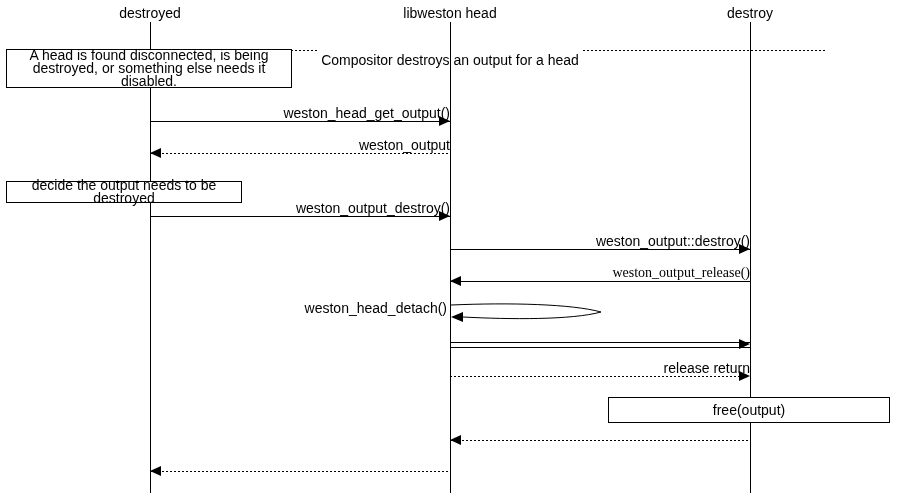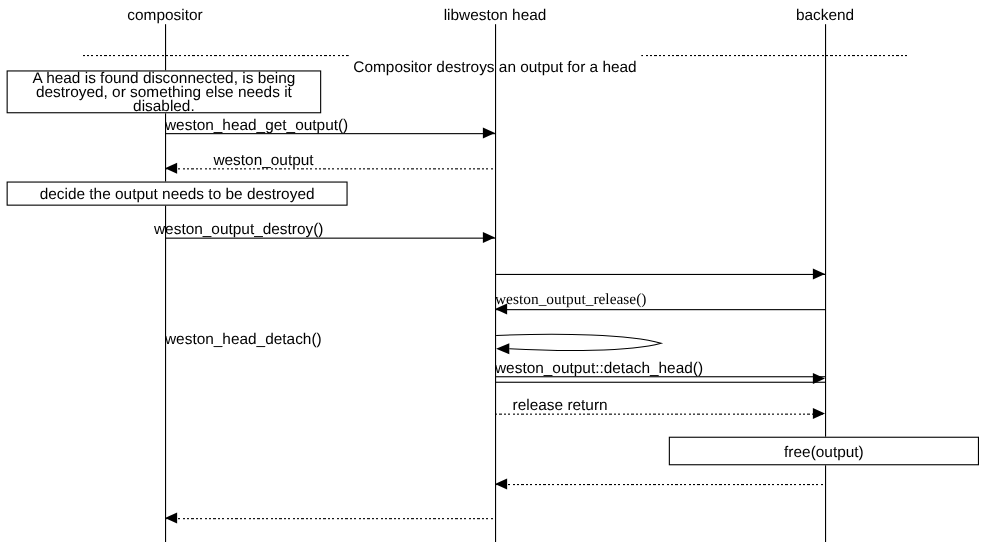--- a/index.html
+++ b/index.html
@@ -14,83 +14,83 @@
   .dotline{height:1px;background-image:repeating-linear-gradient(to right,#000 0 2px,transparent 2px 4px);}
   .divider .dotline{flex:1;}
   .note{
     position:absolute;border:1px solid #000;background:#fff;
     display:flex;align-items:center;justify-content:center;text-align:center;
     font-size:14px;line-height:13px;box-sizing:border-box;
   }
   .mline{position:absolute;height:0;border-top:1px solid #000;}
   .mline.dot{border-top:none;height:1px;background-image:repeating-linear-gradient(to right,#000 0 2px,transparent 2px 4px);}
   .mline.dbl{height:4px;border-top:1px solid #000;border-bottom:1px solid #000;}
-  .mlabel{position:absolute;font-size:14px;text-align:left;white-space:nowrap;}
+  .mlabel{position:absolute;font-size:14px;text-align:right;white-space:nowrap;}
   .arr{position:absolute;width:0;height:0;border-top:5px solid transparent;border-bottom:5px solid transparent;}
   .arr.r{border-left:11px solid #000;}
   .arr.l{border-right:11px solid #000;}
   .selfloop{position:absolute;left:450px;top:300px;}
 </style>
 </head>
 <body>
 
 <div class="canvas">
 
   <div class="lifeline" style="left:150px"></div>
   <div class="lifeline" style="left:450px"></div>
   <div class="lifeline" style="left:750px"></div>
 
-  <div class="actor-label" style="left:150px">compositor</div>
+  <div class="actor-label" style="left:150px">destroyed</div>
   <div class="actor-label" style="left:450px">libweston head</div>
-  <div class="actor-label" style="left:750px">backend</div>
+  <div class="actor-label" style="left:750px">destroy</div>
 
   <div class="divider">
     <div class="dotline"></div>
     <span class="lbl">Compositor destroys an output for a head</span>
     <div class="dotline"></div>
   </div>
 
-  <div class="note" style="left:6px;top:64px;width:286px;height:39px;padding:1px 4px;">
+  <div class="note" style="left:6px;top:49px;width:286px;height:39px;padding:1px 4px;">
     <span style="white-space:normal;">A head is found disconnected, is being destroyed, or something else needs it disabled.</span>
   </div>
 
   <div class="mlabel" style="left:150px;top:105px;width:300px;">weston_head_get_output()</div>
   <div class="mline" style="left:150px;top:121px;width:300px;"></div>
   <div class="arr r" style="left:439px;top:116px;"></div>
 
-  <div class="mlabel" style="left:150px;top:137px;width:300px;padding-left:44px;">weston_output</div>
+  <div class="mlabel" style="left:150px;top:137px;width:300px;">weston_output</div>
   <div class="mline dot" style="left:150px;top:153px;width:300px;"></div>
   <div class="arr l" style="left:150px;top:148px;"></div>
 
-  <div class="note" style="left:6px;top:165px;width:310px;height:22px;">
+  <div class="note" style="left:6px;top:181px;width:236px;height:22px;">
     <span>decide the output needs to be destroyed</span>
   </div>
 
-  <div class="mlabel" style="left:140px;top:200px;width:300px;">weston_output_destroy()</div>
+  <div class="mlabel" style="left:150px;top:200px;width:300px;">weston_output_destroy()</div>
   <div class="mline" style="left:150px;top:216px;width:300px;"></div>
   <div class="arr r" style="left:439px;top:211px;"></div>
 
+  <div class="mlabel" style="left:450px;top:233px;width:300px;">weston_output::destroy()</div>
   <div class="mline" style="left:450px;top:249px;width:300px;"></div>
   <div class="arr r" style="left:739px;top:244px;"></div>
 
   <div class="mlabel" style="left:450px;top:265px;width:300px;font-family:Liberation Serif, serif;">weston_output_release()</div>
   <div class="mline" style="left:450px;top:281px;width:300px;"></div>
   <div class="arr l" style="left:450px;top:276px;"></div>
 
   <div class="mlabel" style="left:150px;top:300px;width:297px;">weston_head_detach()</div>
   <svg class="selfloop" width="156" height="26" viewBox="0 0 156 26">
     <path d="M1,5 C60,2.5 122,4 151,12 C122,20 60,19.5 13,17" fill="none" stroke="#000" stroke-width="1"></path>
     <polygon points="1,17 13,12 13,22" fill="#000"></polygon>
   </svg>
 
-  <div class="mlabel" style="left:450px;top:326px;width:300px;">weston_output::detach_head()</div>
   <div class="mline dbl" style="left:450px;top:342px;width:300px;"></div>
   <div class="arr r" style="left:739px;top:339px;"></div>
 
-  <div class="mlabel" style="left:450px;top:360px;width:300px;margin-left:16px;">release return</div>
+  <div class="mlabel" style="left:450px;top:360px;width:300px;">release return</div>
   <div class="mline dot" style="left:450px;top:376px;width:300px;"></div>
   <div class="arr r" style="left:739px;top:371px;"></div>
 
   <div class="note" style="left:608px;top:397px;width:282px;height:26px;">
     <span>free(output)</span>
   </div>
 
   <div class="mline dot" style="left:450px;top:440px;width:300px;"></div>
   <div class="arr l" style="left:450px;top:435px;"></div>
 

